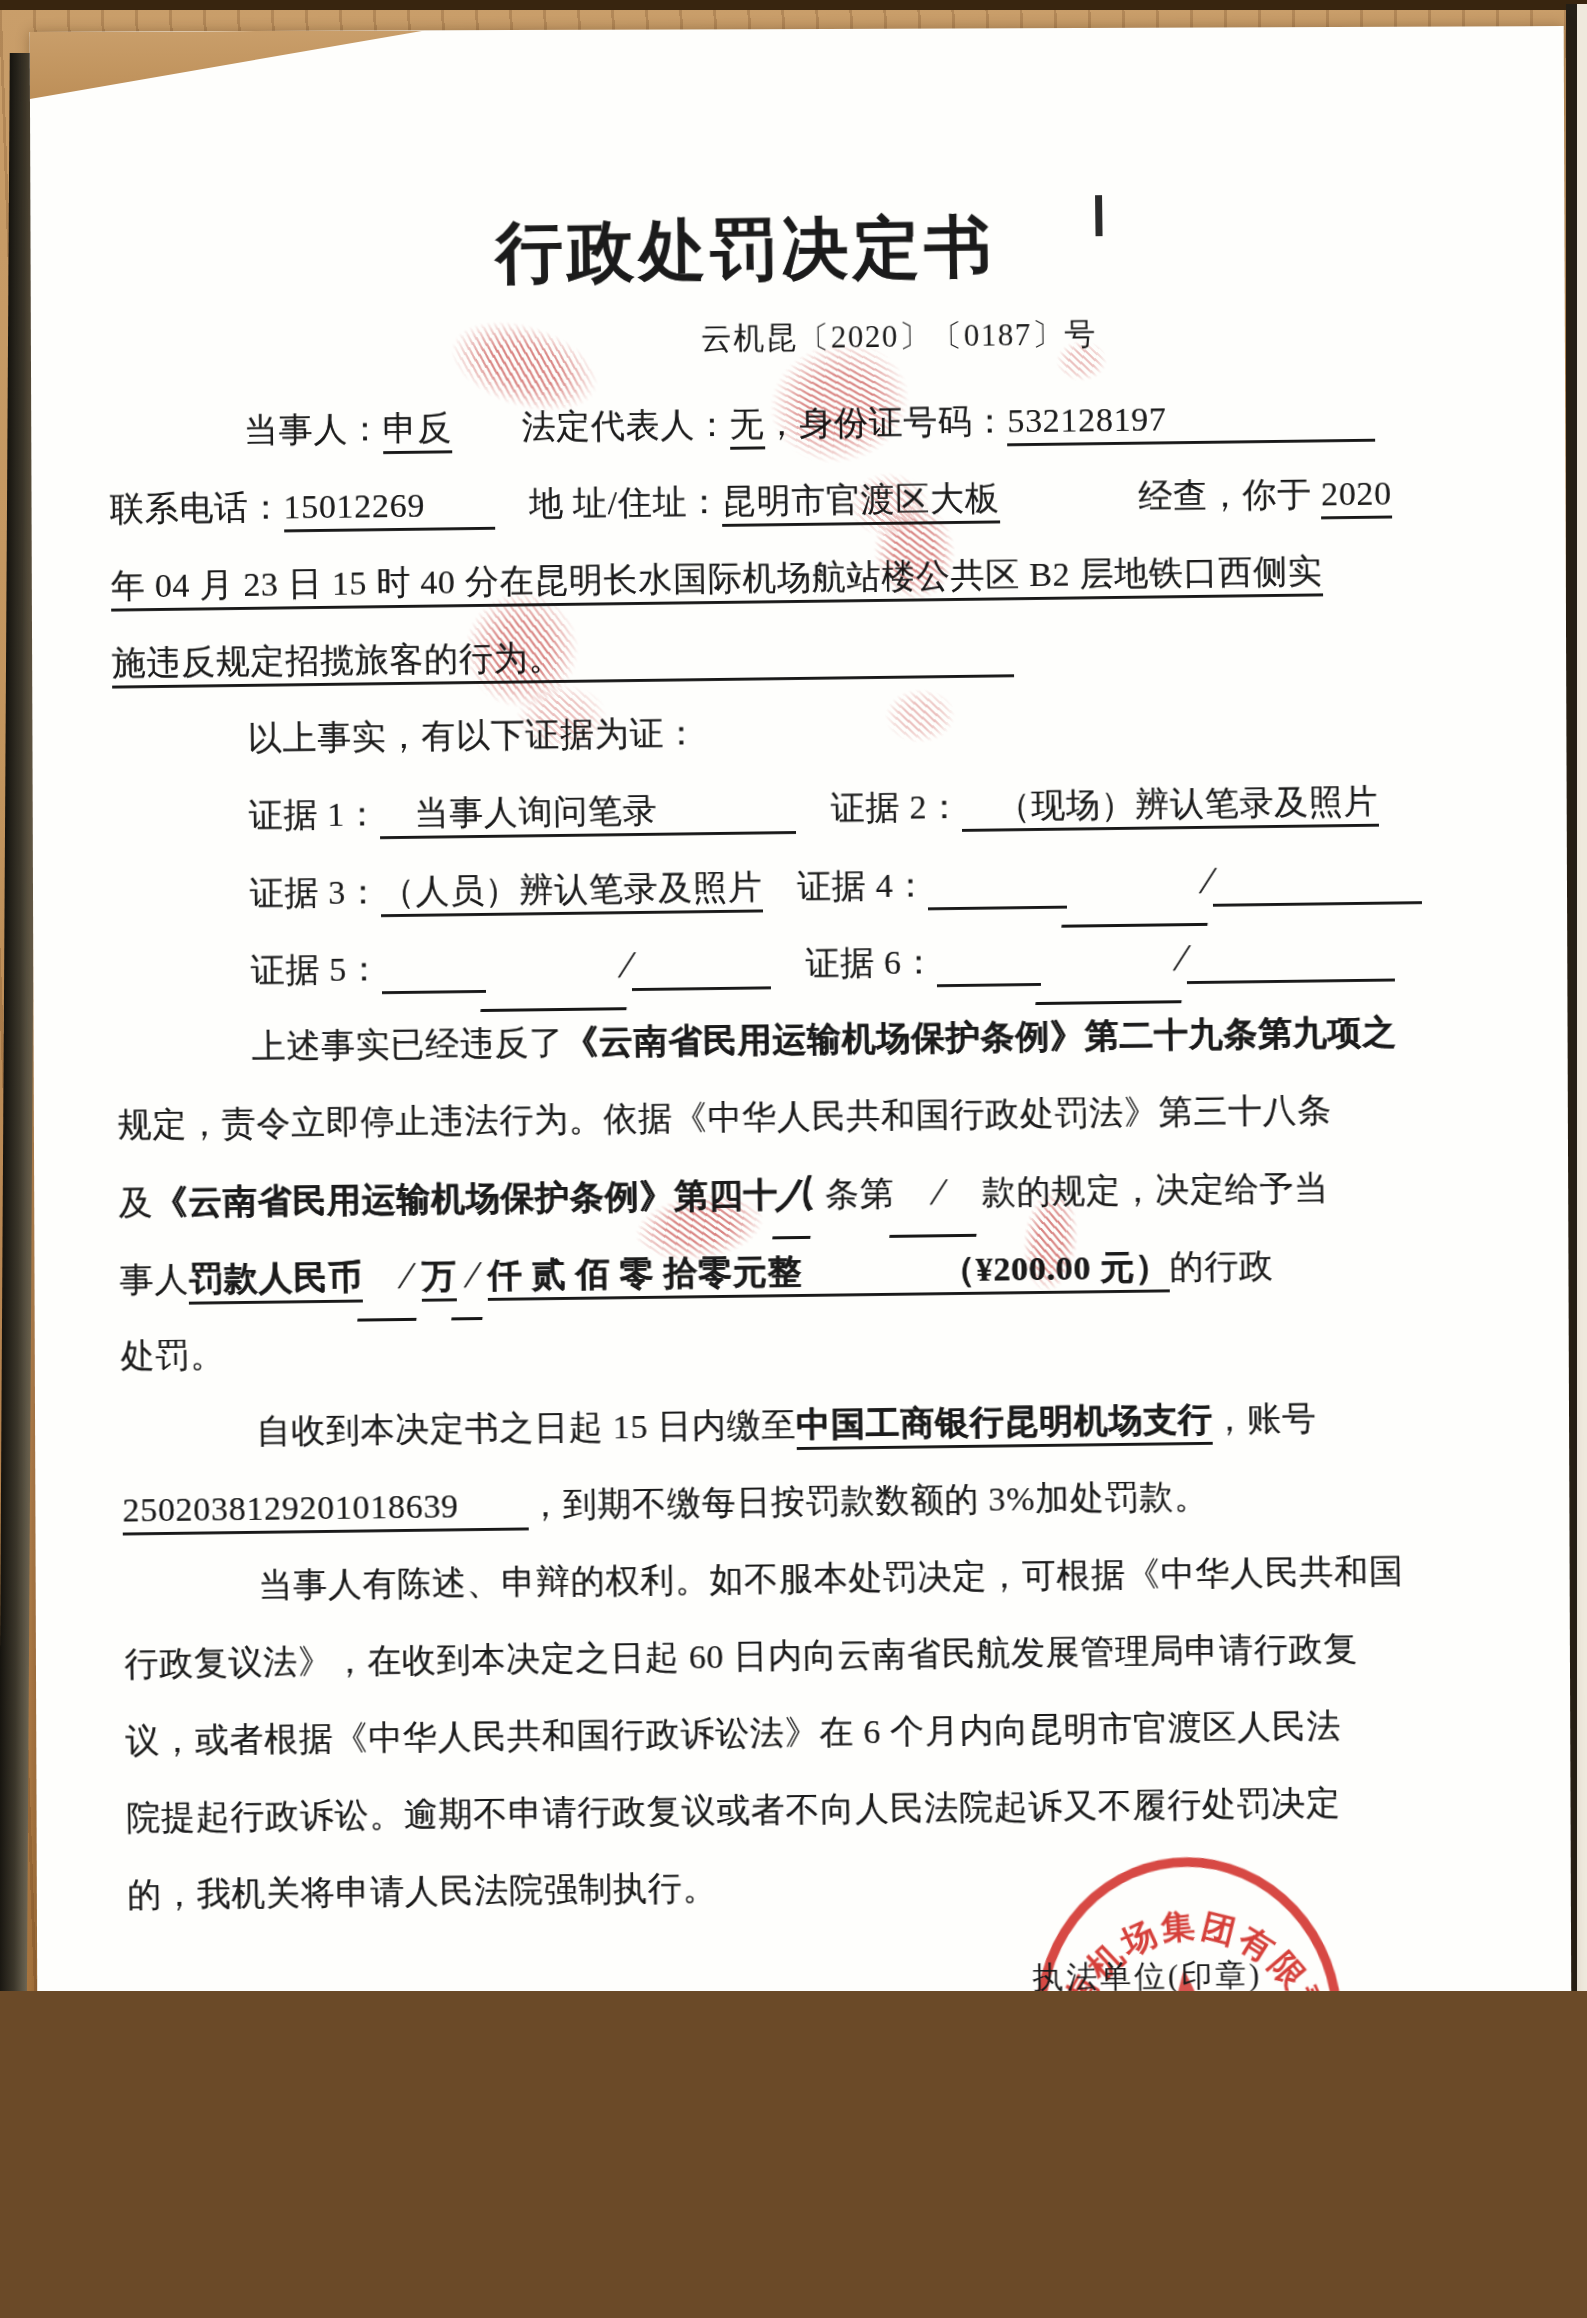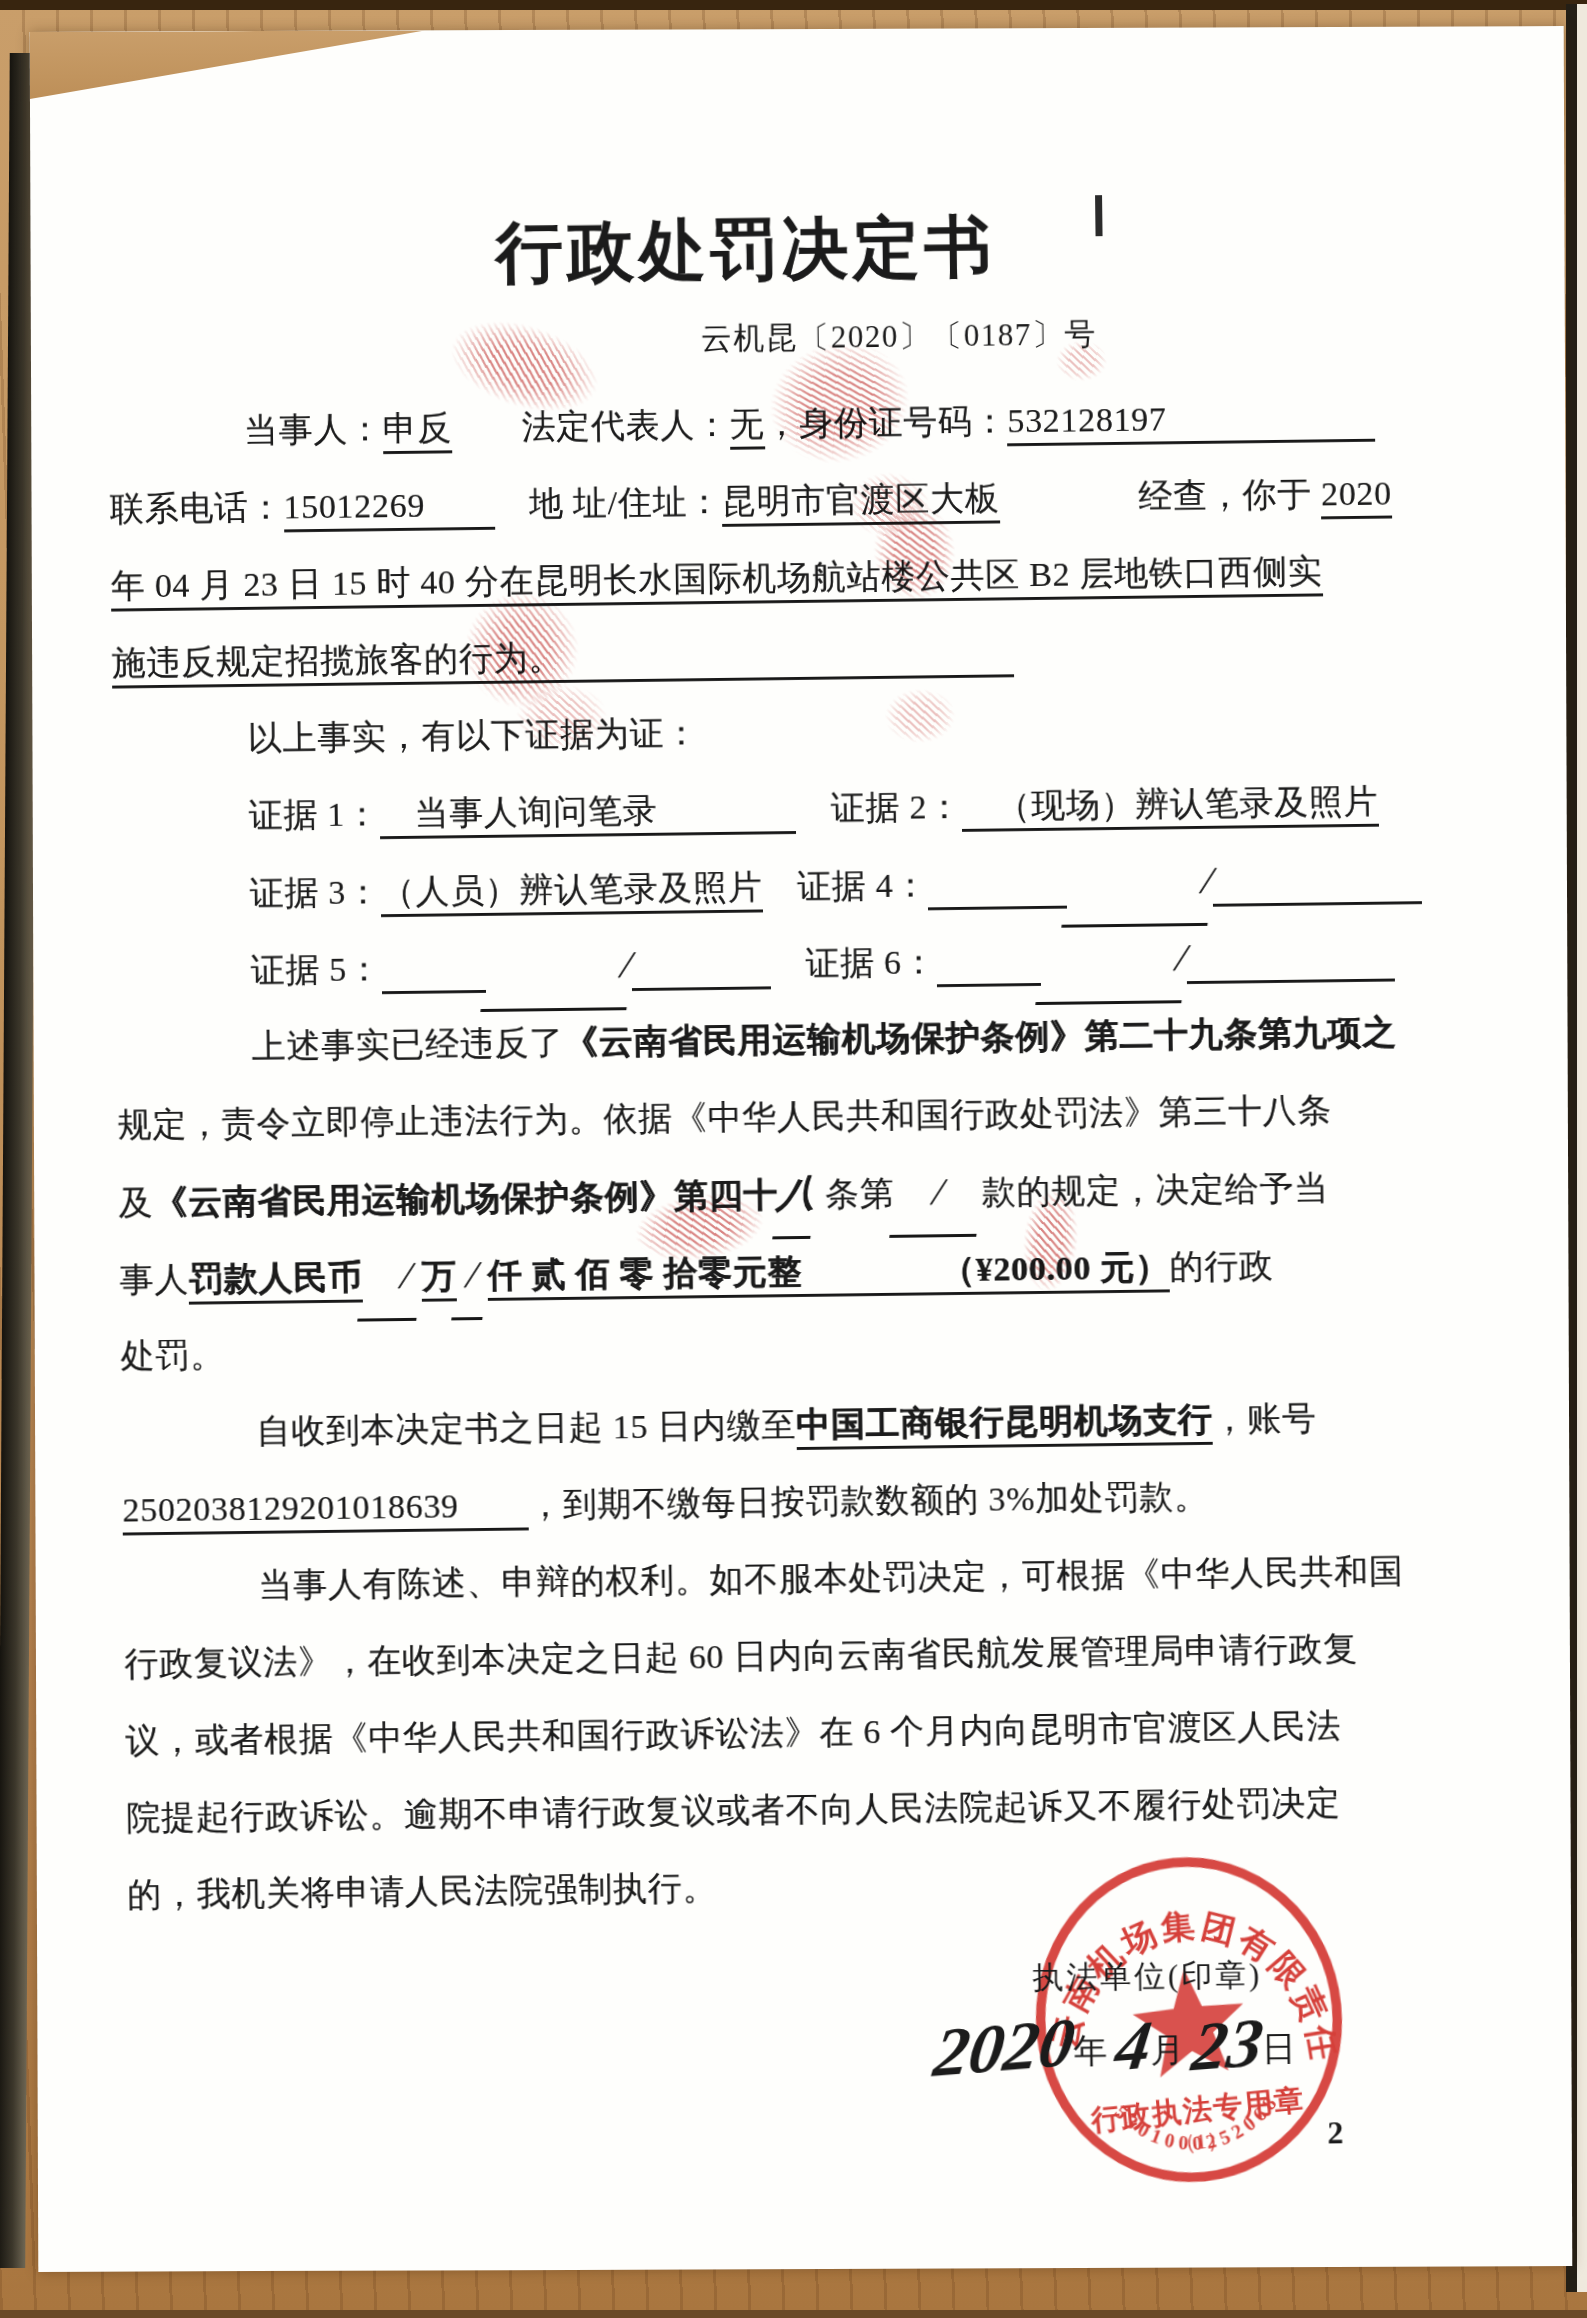--- a/index.html
+++ b/index.html
@@ -1,16 +1,16 @@
 <!DOCTYPE html>
 <html style="font-size:11.7px"><head>
 <meta charset="utf-8">
 <style>
   html,body{margin:0;padding:0;background:#6b4a28;}
-  .page{position:relative;width:1588px;height:2310px;overflow:hidden;
+  .page{position:relative;width:1588px;height:1991px;overflow:hidden;
         font-family:"Liberation Serif","DejaVu Serif",serif;color:#1b1b1b;
         background:
           repeating-linear-gradient(88deg, rgba(96,56,22,.22) 0 2.9px, rgba(0,0,0,0) 2.9px 34px),
           linear-gradient(180deg,#c99e6a 0%,#c2945d 40%,#b68350 70%,#a9763f 100%);}
   .topbar{position:absolute;left:0;top:0;width:100%;height:9.5px;background:#38250f;}
   .edge-left{position:absolute;left:2.9px;top:53px;width:29px;height:2215px;
              background:linear-gradient(90deg,#15130e,#3c372b 55%,#6f6754);transform:rotate(.35deg);}
   .edge-right{position:absolute;left:1566px;top:4.4px;width:11px;height:2288px;background:#241f16;}
   .edge-sliver{position:absolute;left:1577px;top:4.4px;width:11px;height:2288px;background:#efe9dd;}
   .paper{position:absolute;left:34px;top:29px;width:1534px;height:2240px;background:#fefefc;

